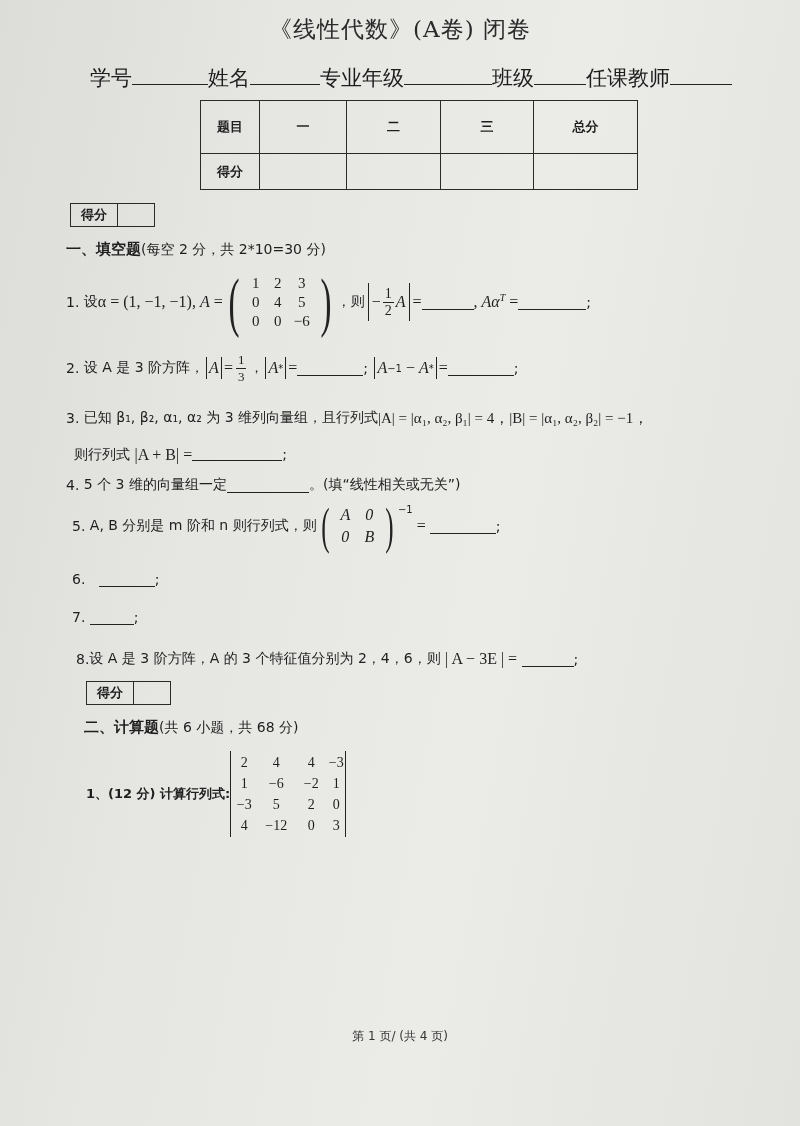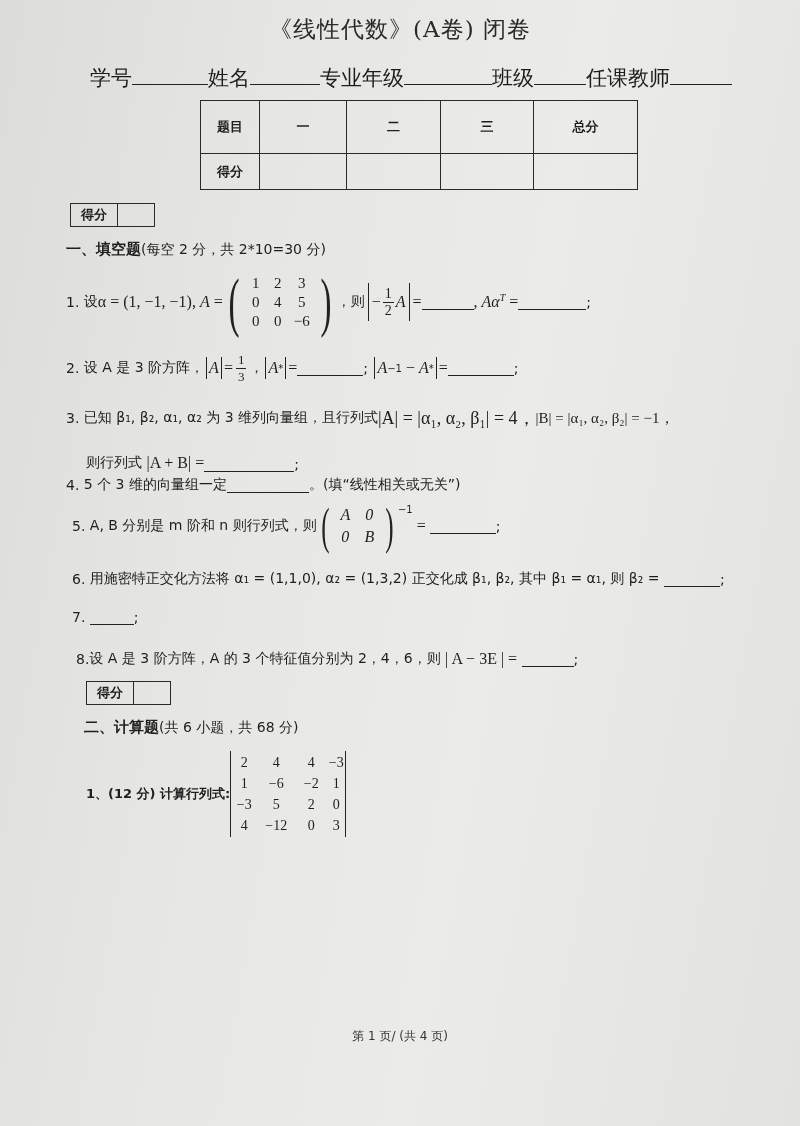--- a/index.html
+++ b/index.html
@@ -118,24 +118,24 @@
   <span>;&nbsp;</span>
   <span class="bar" style="height:22px;margin:0 2px"></span><i style="font-family:'Liberation Serif',serif;font-size:16px">A</i><sup>−1</sup><span style="font-family:'Liberation Serif',serif;font-size:16px">&nbsp;−&nbsp;</span><i style="font-family:'Liberation Serif',serif;font-size:16px">A</i><sup>*</sup><span class="bar" style="height:22px;margin:0 2px"></span>
   <span style="font-family:'Liberation Serif',serif;font-size:16px">=</span>
   <span class="ul" style="width:66px"></span>
   <span>;</span>
 </div>
 
 <div class="abs q" style="top:404px;left:66px;display:flex;align-items:center;height:28px">
   <span>3.</span>&nbsp;
   <span>已知 β₁, β₂, α₁, α₂ 为 3 维列向量组，且行列式</span>
-  <span style="font-family:'Liberation Serif',serif;font-size:18px">|A| = |α₁, α₂, β₁| = 4，</span>
+  <span style="font-family:'Liberation Serif',serif;font-size:15px">|A| = |α₁, α₂, β₁| = 4，</span>
   <span style="font-family:'Liberation Serif',serif;font-size:15px">|B| = |α₁, α₂, β₂| = −1，</span>
 </div>
-<div class="abs q" style="top:446px;left:86px;display:flex;align-items:flex-end;height:26px">
+<div class="abs q" style="top:446px;left:74px;display:flex;align-items:flex-start;height:26px">
   <span>则行列式</span>&nbsp;
   <span style="font-family:'Liberation Serif',serif;font-size:16px">|A + B| =</span>
   <span class="ul" style="width:90px"></span>
   <span>;</span>
 </div>
 
 <div class="abs q" style="top:474px;left:66px;display:flex;align-items:center;height:22px">
   <span>4.</span>&nbsp;
   <span>5 个 3 维的向量组一定</span>
   <span class="ul" style="width:82px"></span>
@@ -154,21 +154,21 @@
   </span>
   <span class="paren" style="font-size:50px;line-height:50px;transform:scaleX(0.5);display:inline-block">)</span>
   <sup style="align-self:flex-start;margin-top:4px">−1</sup>
   <span style="font-family:'Liberation Serif',serif;font-size:16px;margin:0 4px">=</span>
   <span class="ul" style="width:66px"></span>
   <span>;</span>
 </div>
 
 <div class="abs q" style="top:566px;left:72px;display:flex;align-items:center;height:26px">
   <span>6.</span>&nbsp;
-  <span>用施密特正交化方法将 α₁ = (1,1,0), α₂ = (1,3,2) 正交化成 β₁, β₂, 其中 β₁ = α₁, 则 β₂ =</span>&nbsp;
+  &nbsp;
   <span class="ul" style="width:56px"></span>
   <span>;</span>
 </div>
 
 <div class="abs q" style="top:604px;left:72px;display:flex;align-items:center;height:26px">
   <span>7.</span>&nbsp;
   <span class="ul" style="width:44px"></span>
   <span>;</span>
 </div>
 

